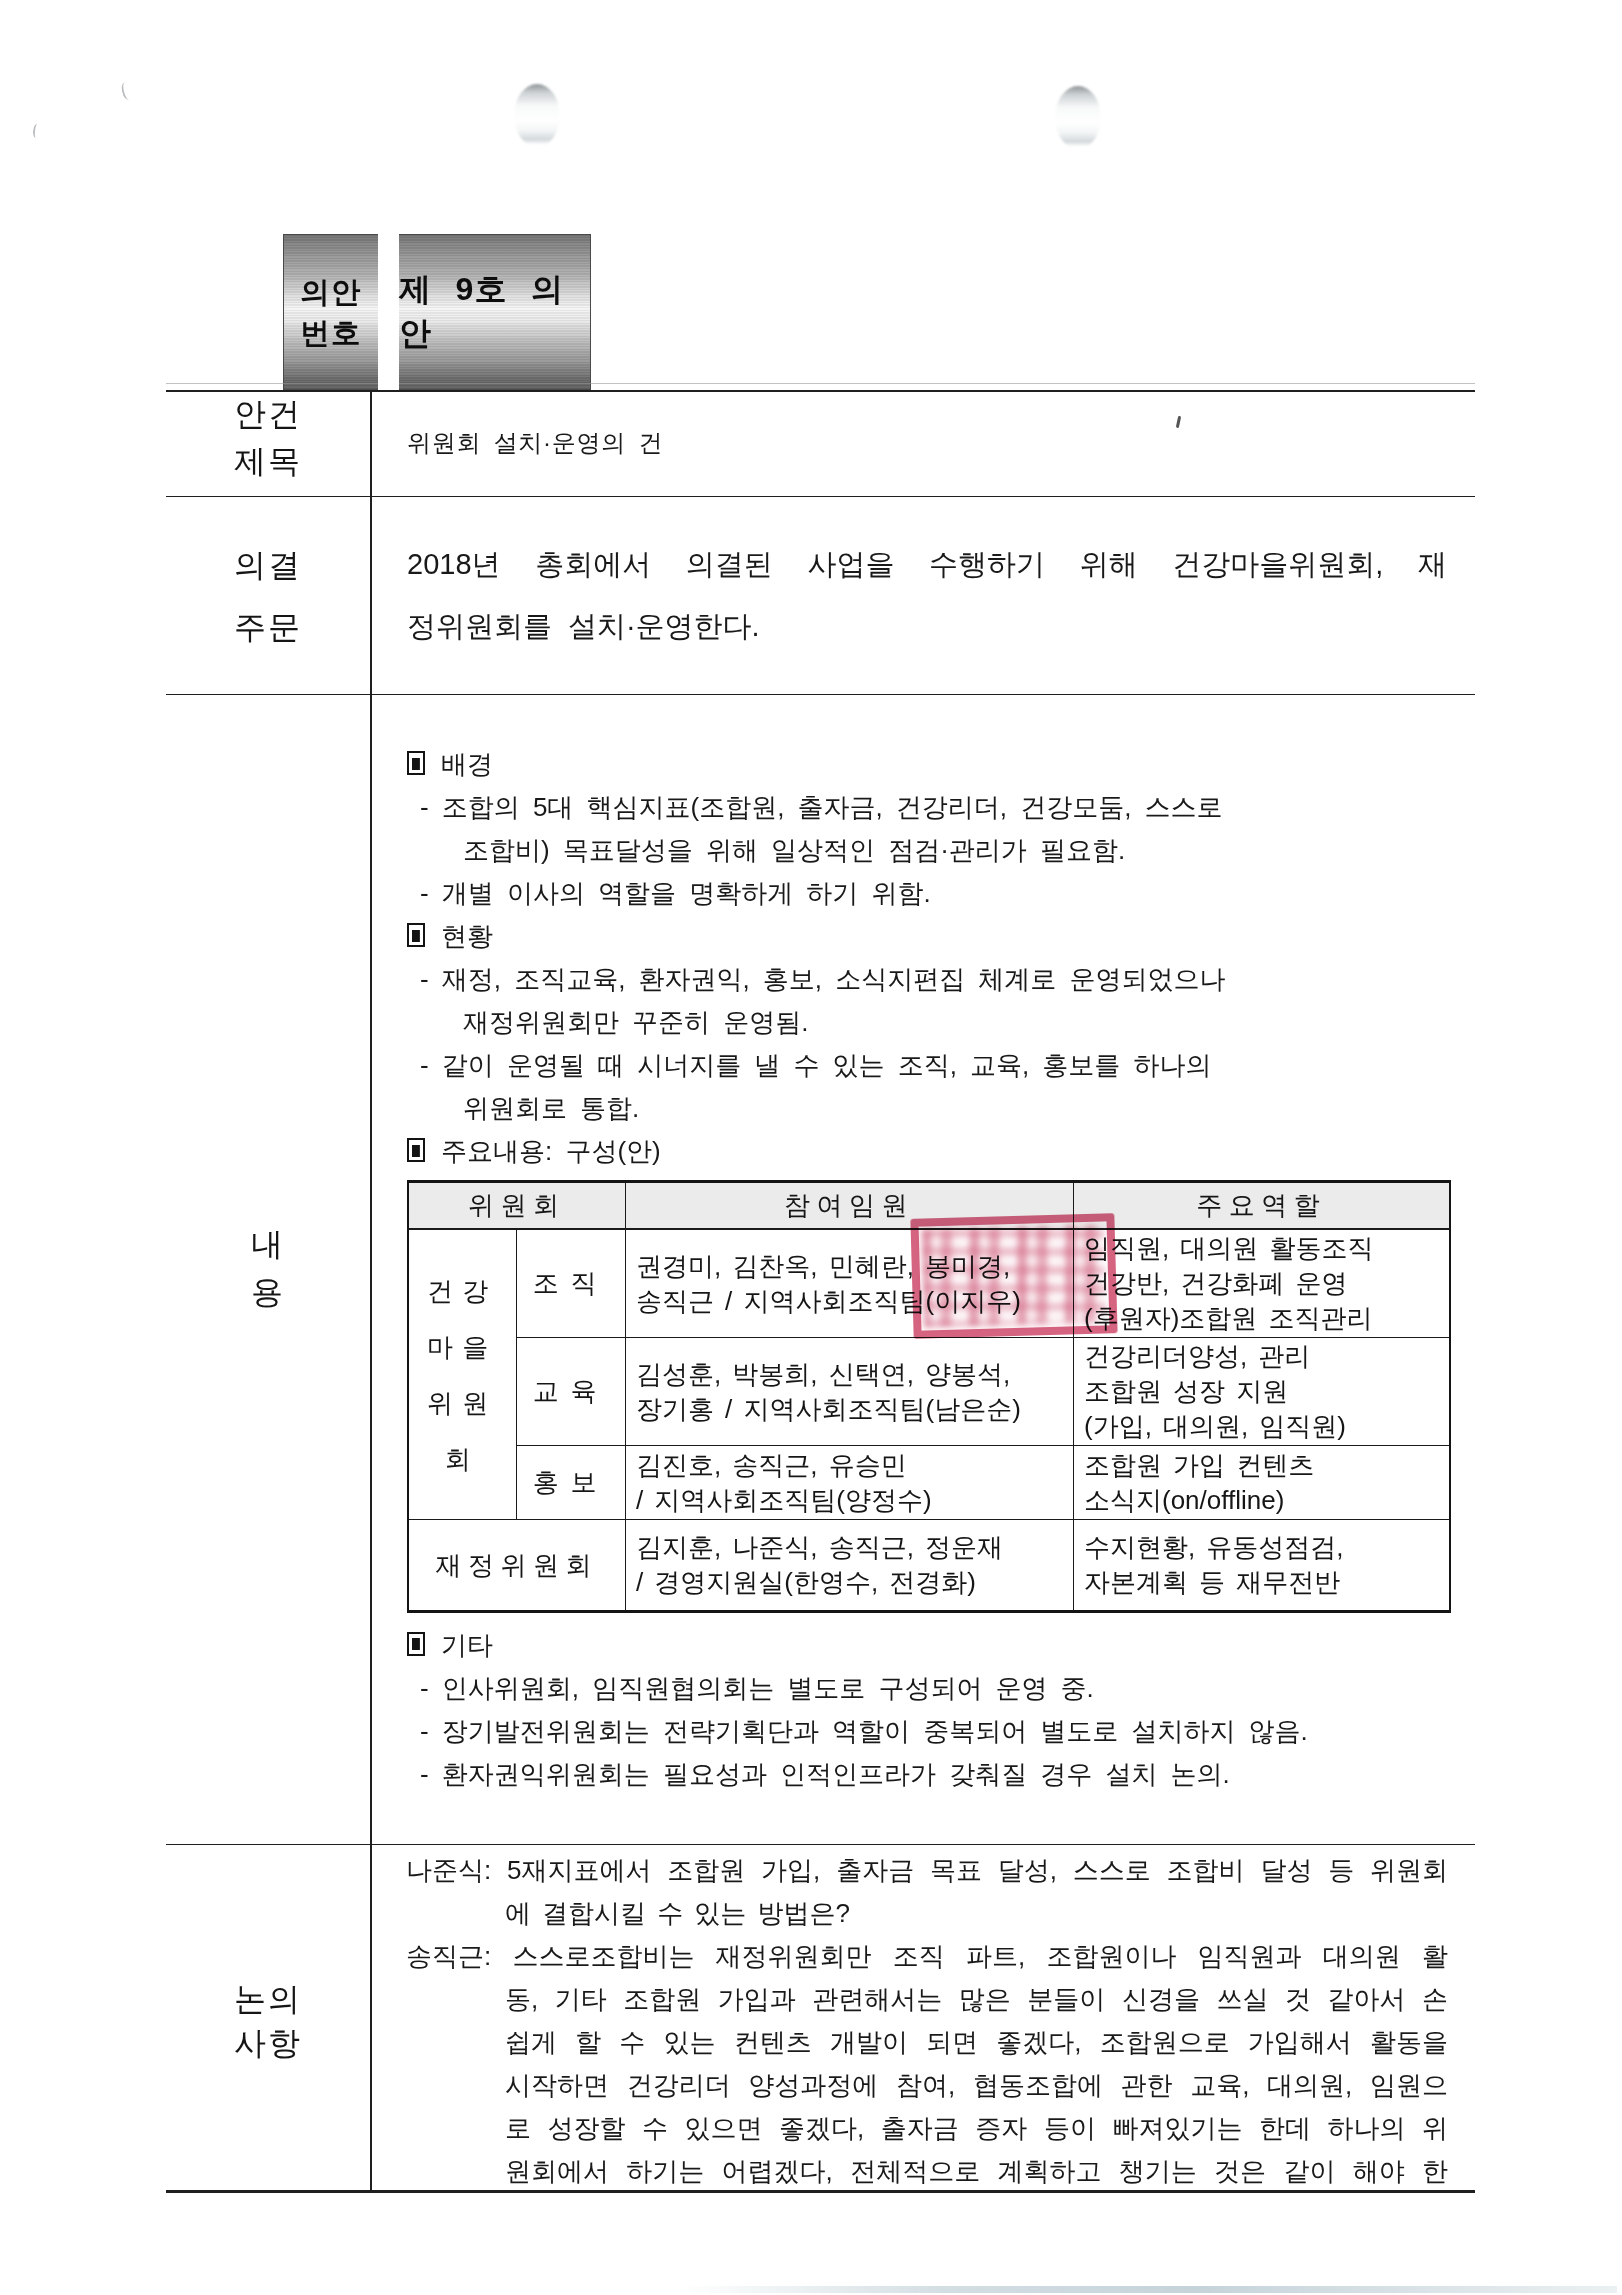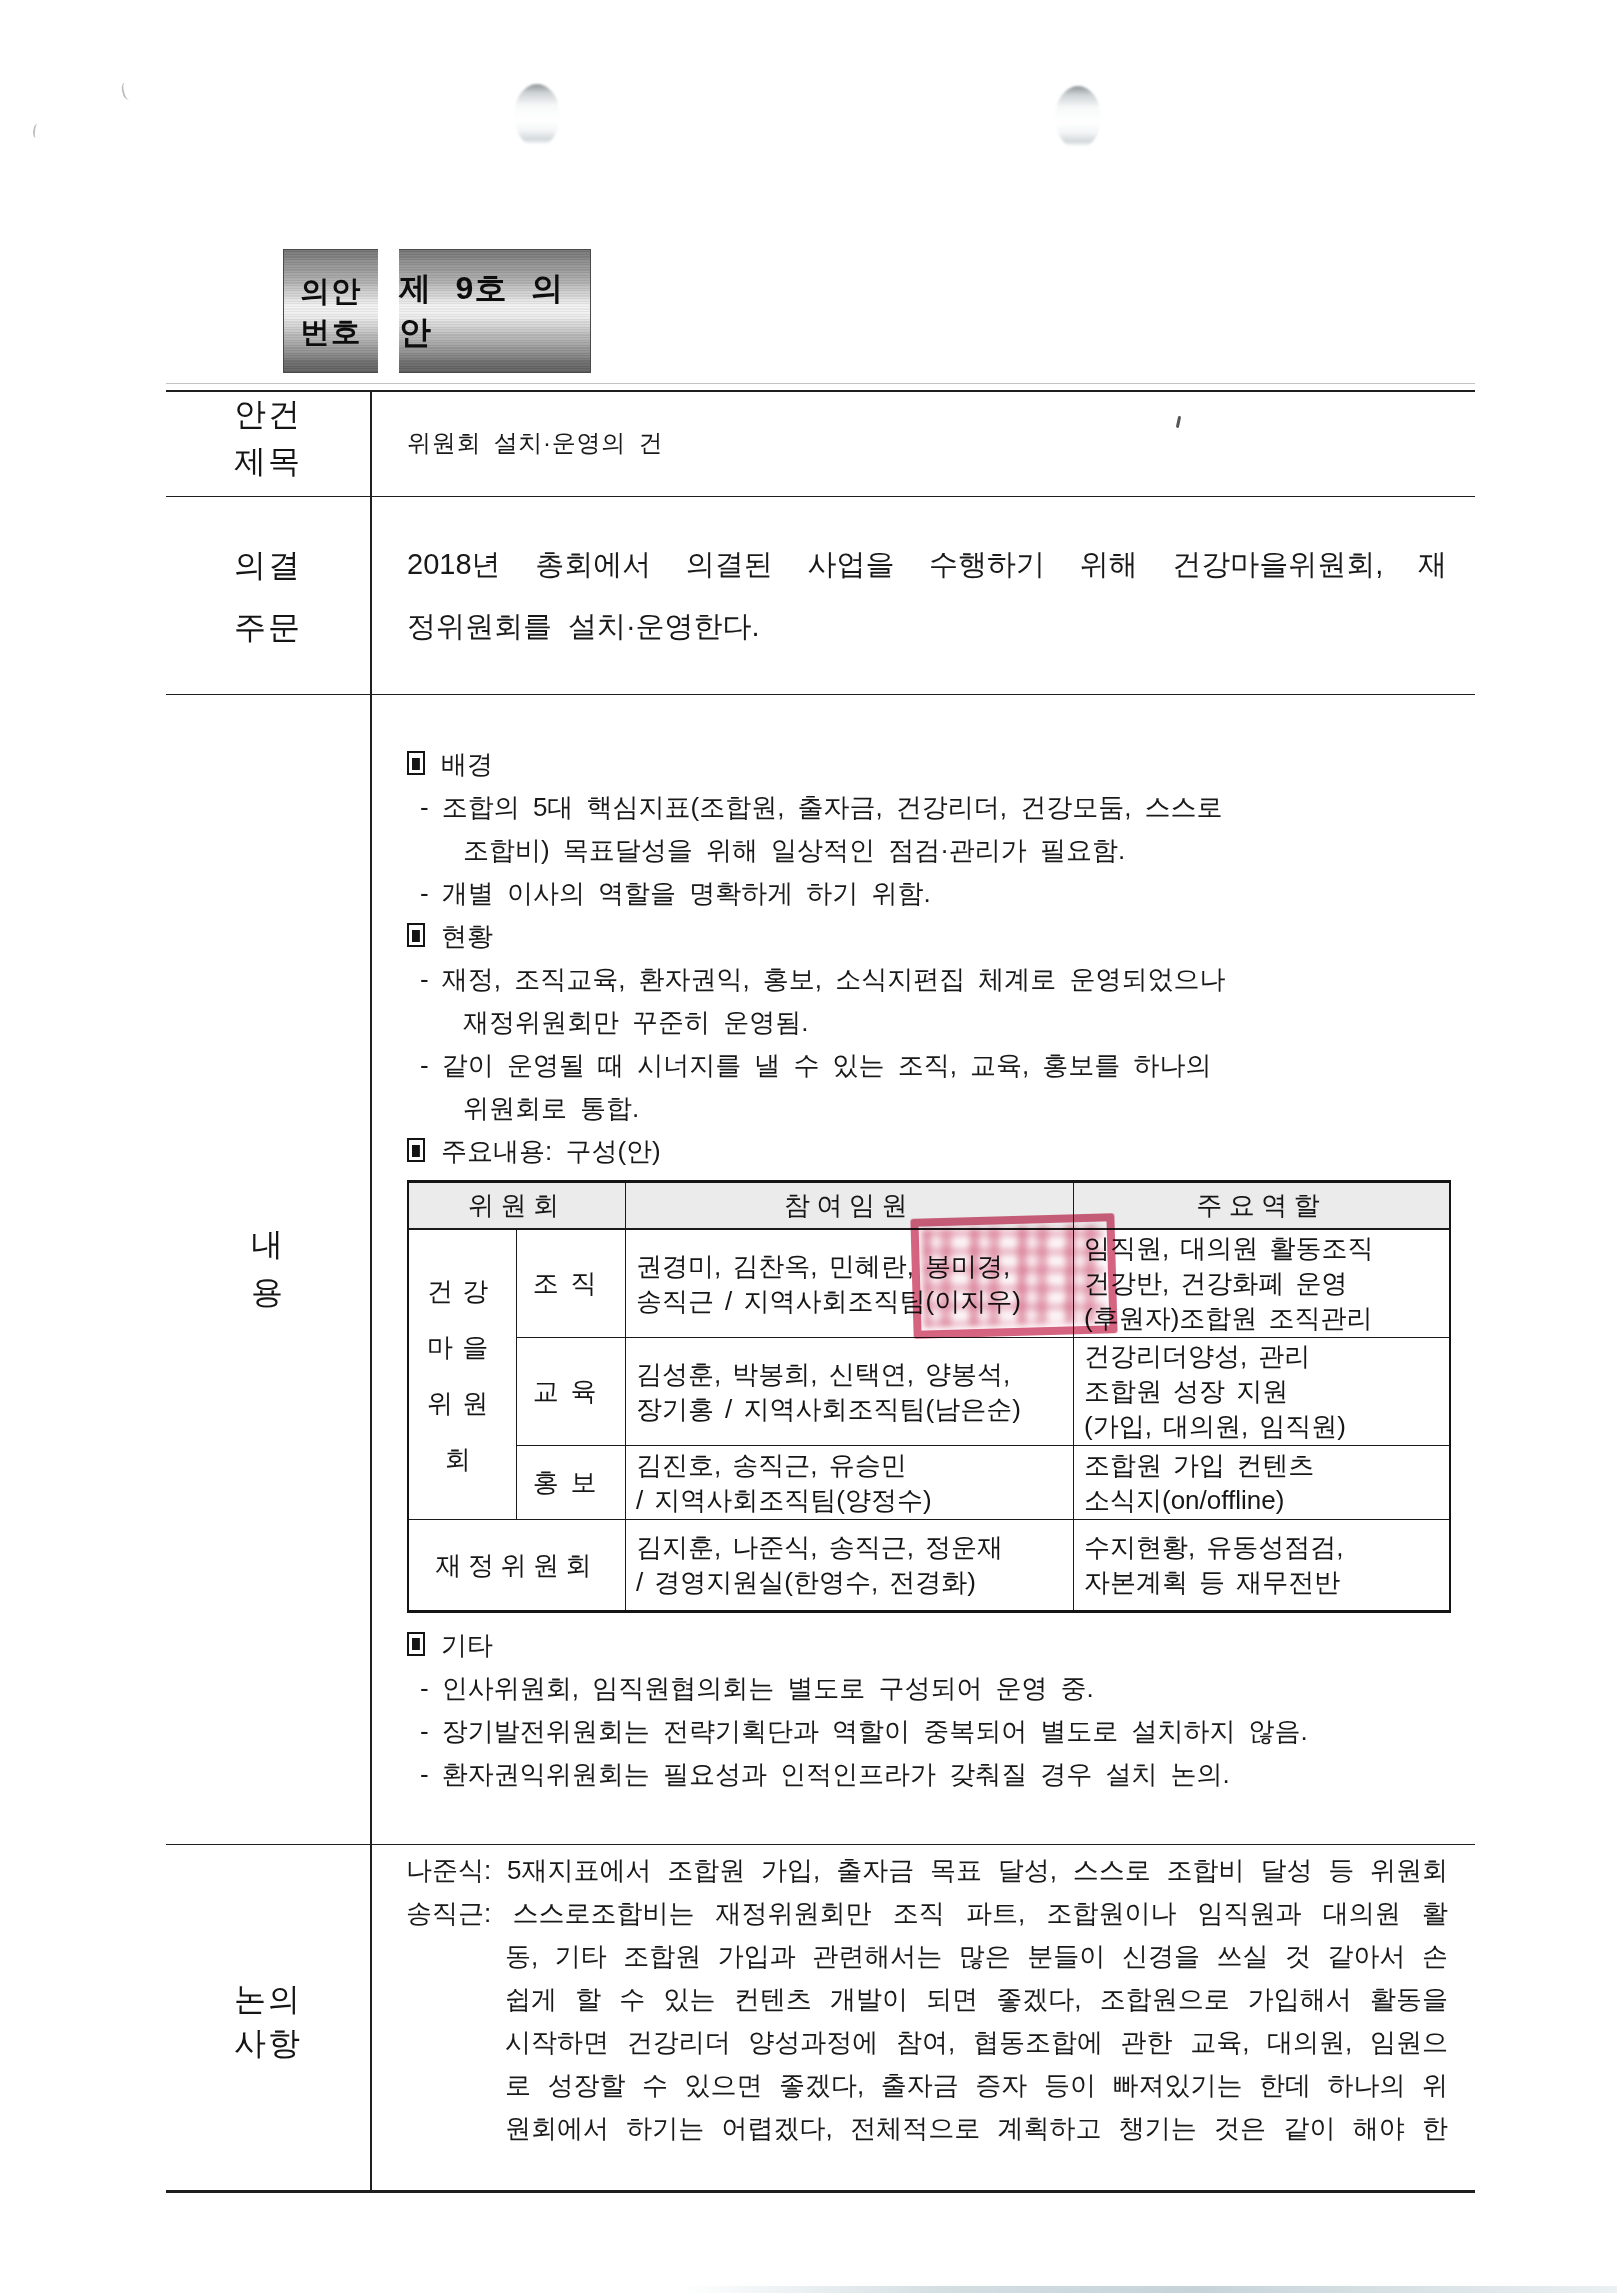--- a/index.html
+++ b/index.html
@@ -11,21 +11,21 @@
   
   .punch{position:absolute; width:46px; height:63px; border-radius:50%;
     background:linear-gradient(180deg,#848a8d 0%,#c9ced1 14%,#f7f9f9 34%,#ffffff 58%,#f3f5f6 74%,#cfd5d8 88%,#ffffff 96%);
     filter:blur(1px); opacity:.9;}
   .speck{position:absolute; background:#9a9a9a;}
   .arc{position:absolute; width:7.9px; height:18.3px; border:none; border-left:2px solid #aaafb2; border-radius:50%; opacity:.8;}
   .bottom-bar{position:absolute; left:681px; top:2286px; width:936px; height:6.5px;
     background:linear-gradient(90deg,rgba(176,196,204,0) 0%,rgba(168,190,199,.5) 28%,rgba(150,176,187,.55) 55%,rgba(176,196,204,.25) 100%);
     filter:blur(0.7px);}
   
-  .badge{position:absolute; left:283px; top:249px; width:308px; height:124px;
+  .badge{position:absolute; left:283px; top:234px; width:308px; height:156px;
     background:linear-gradient(180deg,#747474 0%,#8f8f8f 10%,#aeaeae 25%,#dadada 38%,#f5f5f5 47%,#ececec 55%,#c1c1c1 68%,#979797 82%,#6a6a6a 94%,#5f5f5f 100%);
     border:1.3px solid #4a4a4a; box-sizing:border-box;}
   .badge::after{content:""; position:absolute; inset:0;
     background:repeating-linear-gradient(0deg,rgba(0,0,0,.06) 0 1.3px,rgba(255,255,255,.04) 1.3px 2.6px); pointer-events:none;}
   .badge-num{position:absolute; left:0; top:50%; transform:translateY(-50%); width:94px;
     text-align:center; font-size:29.4px; font-weight:700; line-height:41px; white-space:pre-line; letter-spacing:1.3px; color:#0d0d0d; z-index:2;}
   .badge-div{position:absolute; left:94px; top:-1.3px; bottom:-1.3px; width:21px; background:#ffffff; z-index:1;}
   .badge-title{position:absolute; left:115px; right:0; top:50%; transform:translateY(-50%);
     font-size:32px; font-weight:700; letter-spacing:1.3px; word-spacing:13px; color:#0d0d0d; z-index:2;}
   
@@ -187,20 +187,21 @@
   </div>
 
   <div class="stamp">
     <div class="stamp-inner"></div>
   </div>
 
   <div class="rlabel lab-disc">논의
 사항</div>
   <div class="disc-flow">
     <div class="jst">나준식: 5재지표에서 조합원 가입, 출자금 목표 달성, 스스로 조합비 달성 등 위원회</div>
+    <div class="cont">에 결합시킬 수 있는 방법은?</div>
     <div class="jst">송직근: 스스로조합비는 재정위원회만 조직 파트, 조합원이나 임직원과 대의원 활</div>
     <div class="cont jst">동, 기타 조합원 가입과 관련해서는 많은 분들이 신경을 쓰실 것 같아서 손</div>
     <div class="cont jst">쉽게 할 수 있는 컨텐츠 개발이 되면 좋겠다, 조합원으로 가입해서 활동을</div>
     <div class="cont jst">시작하면 건강리더 양성과정에 참여, 협동조합에 관한 교육, 대의원, 임원으</div>
     <div class="cont jst">로 성장할 수 있으면 좋겠다, 출자금 증자 등이 빠져있기는 한데 하나의 위</div>
     <div class="cont jst">원회에서 하기는 어렵겠다, 전체적으로 계획하고 챙기는 것은 같이 해야 한</div>
   </div>
 
   <div class="bottom-bar"></div>
 </div>

